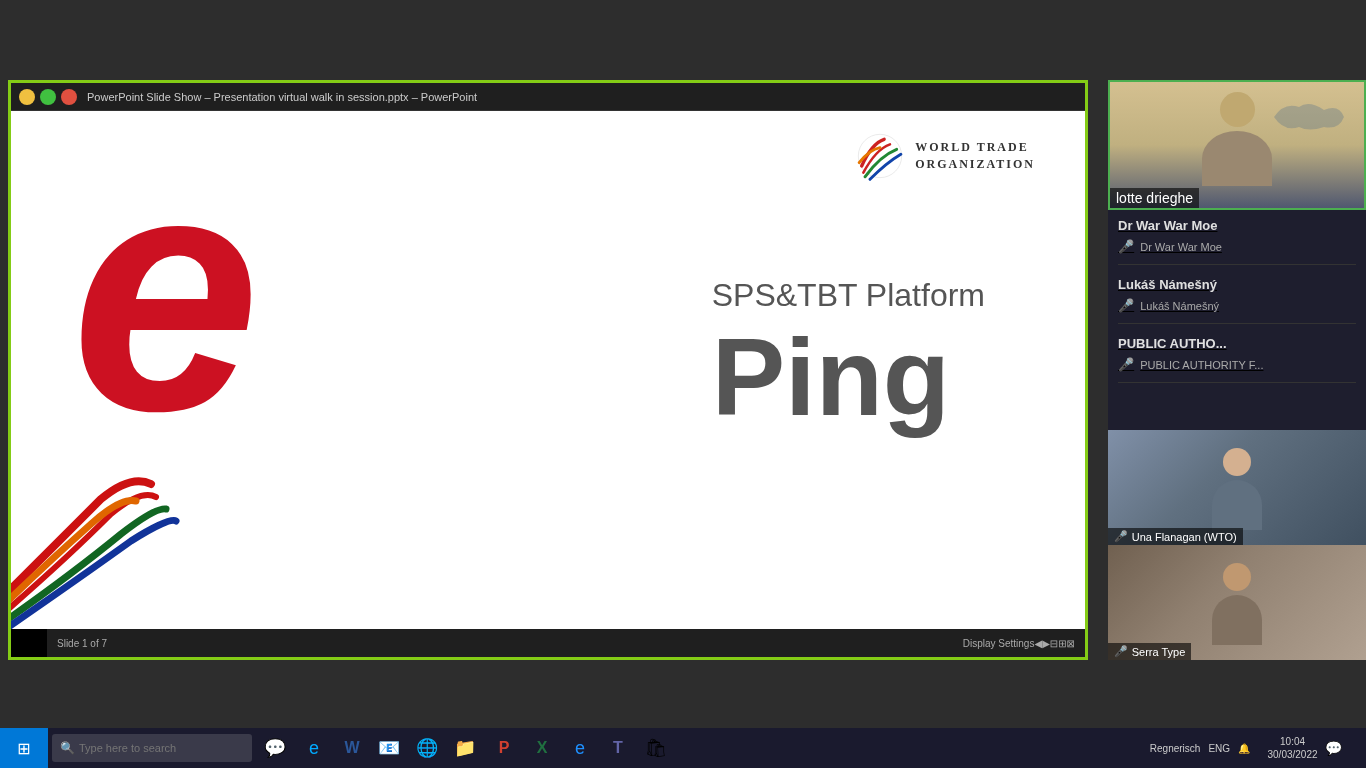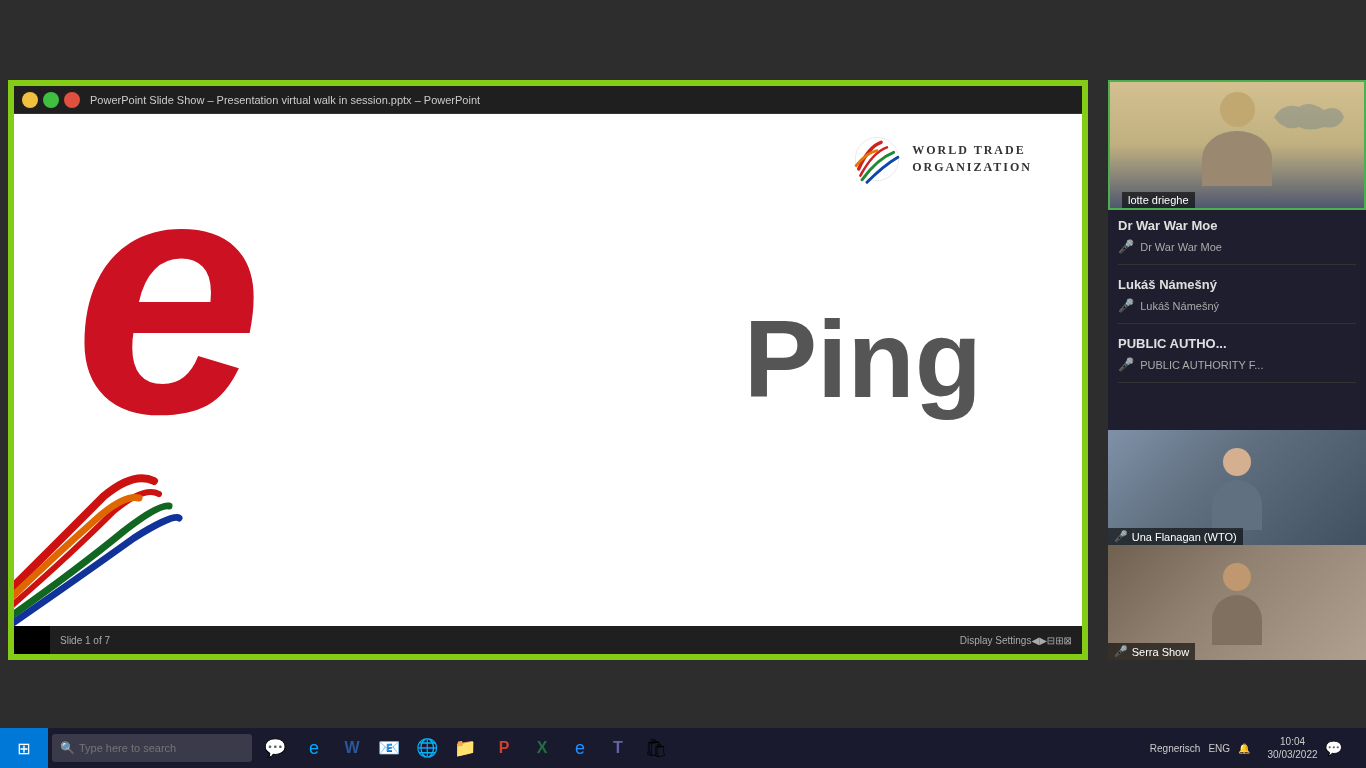--- a/index.html
+++ b/index.html
@@ -98,21 +98,21 @@
     }
 
     
     .ppt-window {
       position: absolute;
       top: 80px;
       left: 8px;
       width: 1080px;
       height: 580px;
       background: #000;
-      border: 6px solid #84cc16;
+      border: 3px solid #84cc16;
     }
 
     .ppt-titlebar {
       height: 28px;
       background: #1f1f1f;
       display: flex;
       align-items: center;
       padding: 0 8px;
       border-bottom: 1px solid #333;
     }
@@ -263,36 +263,37 @@
     
     .video-top-bg {
       position: absolute;
       top: 0; left: 0; right: 0; bottom: 0;
       background: linear-gradient(to bottom, #d4c090 0%, #c0b080 50%, #505870 100%);
     }
 
     .video-name-badge {
       position: absolute;
       bottom: 0;
-      left: 12px;
+      left: 0;
       background: rgba(0,0,0,0.6);
       color: white;
-      font-size: 11px;
+      font-size: 14px;
       padding: 2px 6px;
     }
 
     
     .participants-list {
       flex: 1;
       overflow-y: auto;
       background: #1e1e2e;
     }
 
     .participant-group {
       padding: 8px 10px 4px;
+      text-decoration: underline;
     }
 
     .participant-name-main {
       font-size: 13px;
       font-weight: 600;
       color: #e0e0e0;
       margin-bottom: 4px;
     }
 
     .participant-sub {
@@ -427,20 +428,21 @@
         </svg>
         <div class="wto-text">
           <div>WORLD TRADE</div>
           <div>ORGANIZATION</div>
         </div>
       </div>
 
       <div class="e-letter">e</div>
 
       <div class="platform-text-container">
+        <div class="sps-tbt">SPS&amp;TBT Platform</div>
         <div class="ping-text">Ping</div>
       </div>
 
       <svg class="wto-swirls" viewBox="0 0 220 160" xmlns="http://www.w3.org/2000/svg">
 
         <path d="M -20 140 Q 40 80 90 30 Q 120 5 140 15" stroke="#cc1111" stroke-width="8" fill="none" stroke-linecap="round"></path>
         <path d="M -20 155 Q 50 95 100 45 Q 130 20 145 28" stroke="#cc1111" stroke-width="6" fill="none" stroke-linecap="round"></path>
 
         <path d="M -20 148 Q 35 95 80 55 Q 110 28 125 32" stroke="#e06600" stroke-width="7" fill="none" stroke-linecap="round"></path>
 
@@ -527,21 +529,21 @@
 
     <div class="video-thumb">
       <div class="video-thumb-bg serra-bg">
         <div class="silhouette">
           <div class="silhouette-head" style="background:#c09870;"></div>
           <div class="silhouette-body" style="background:#807060;"></div>
         </div>
       </div>
       <div class="video-thumb-name">
         <span style="color:#e05050;">🎤</span>
-        <span>Serra Show</span>
+        <span>Serra Type</span>
       </div>
     </div>
 
   </div>
 
   <div class="taskbar">
 
     <div class="taskbar-start">
       <span class="win-logo">⊞</span>
     </div>

